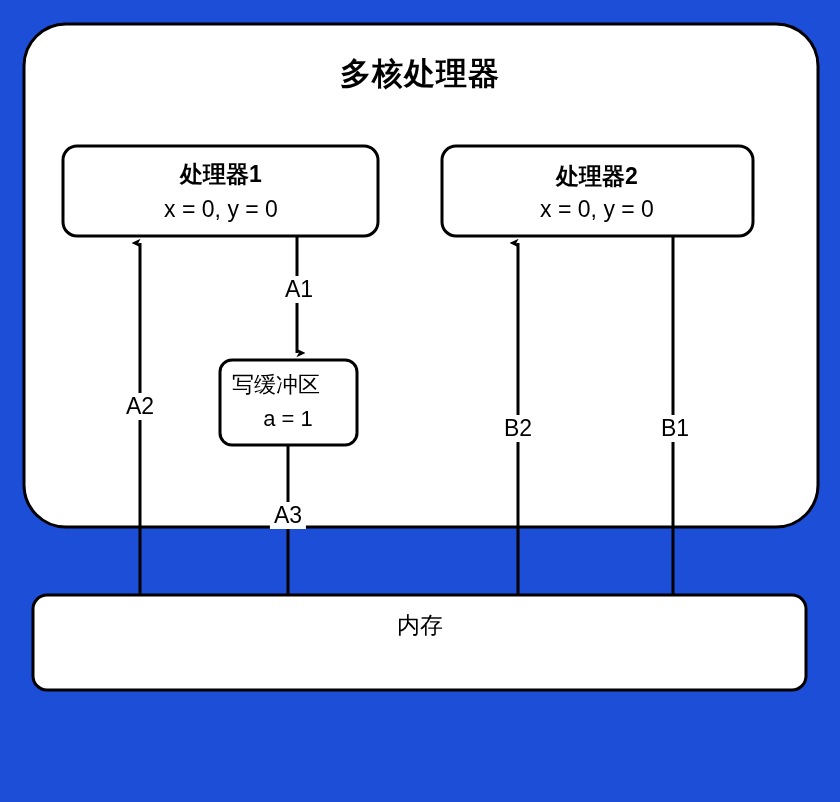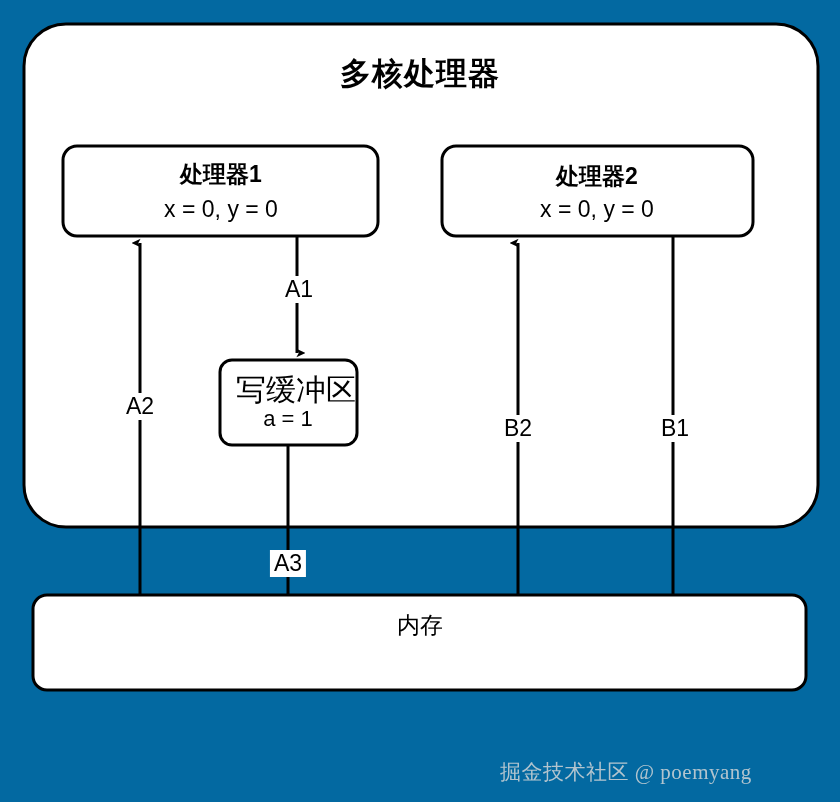--- a/index.html
+++ b/index.html
@@ -5,21 +5,21 @@
 <style>
   html, body {
     margin: 0;
     padding: 0;
     background: #000000;
   }
   #canvas {
     position: relative;
     width: 840px;
     height: 802px;
-    background: #0369a1;
+    background: #1d4ed8;
     overflow: hidden;
     font-family: "Liberation Sans", "DejaVu Sans", sans-serif;
   }
   #diagram-svg {
     position: absolute;
     left: 0;
     top: 0;
     width: 840px;
     height: 802px;
   }
@@ -54,34 +54,34 @@
     font-weight: 700;
   }
   .proc-sub {
     font-size: 23px;
     font-weight: 400;
   }
   #proc1-title { left: 221px; top: 161px; }
   #proc1-vars  { left: 221px; top: 196px; }
   #proc2-title { left: 597px; top: 163px; }
   #proc2-vars  { left: 597px; top: 196px; }
-  #buffer-title { left: 296px; top: 372px; font-size: 30px; }
+  #buffer-title { left: 276px; top: 372px; font-size: 22px; }
   #buffer-vars  { left: 288px; top: 406px; font-size: 22px; }
   #memory-title { left: 420px; top: 612px; font-size: 23px; }
   #memory-vars  { left: 420px; top: 646px; font-size: 23px; }
   .edge-label {
     font-size: 23px;
     font-weight: 400;
     background: #ffffff;
     padding: 0 4px;
     text-align: right;
   }
   #edge-a1 { left: 299px; top: 276px; }
   #edge-a2 { left: 140px; top: 393px; }
-  #edge-a3 { left: 288px; top: 502px; margin-top: 48px; }
+  #edge-a3 { left: 288px; top: 502px; }
   #edge-b2 { left: 518px; top: 415px; }
   #edge-b1 { left: 675px; top: 415px; }
   #watermark {
     position: absolute;
     left: 500px;
     top: 758px;
     font-family: "Liberation Serif", "DejaVu Serif", serif;
     font-size: 21px;
     color: #d9d9d9;
     opacity: 0.82;
@@ -139,16 +139,15 @@
     <div class="lbl centered" id="buffer-vars">a = 1</div>
 
     <div class="lbl centered" id="memory-title">内存</div>
 
     <div class="lbl centered edge-label" id="edge-a1">A1</div>
     <div class="lbl centered edge-label" id="edge-a2">A2</div>
     <div class="lbl centered edge-label" id="edge-a3">A3</div>
     <div class="lbl centered edge-label" id="edge-b2">B2</div>
     <div class="lbl centered edge-label" id="edge-b1">B1</div>
 
-    <div id="watermark">掘金技术社区 @ poemyang</div>
   </div>
 
 </div>
 
 </body></html>

